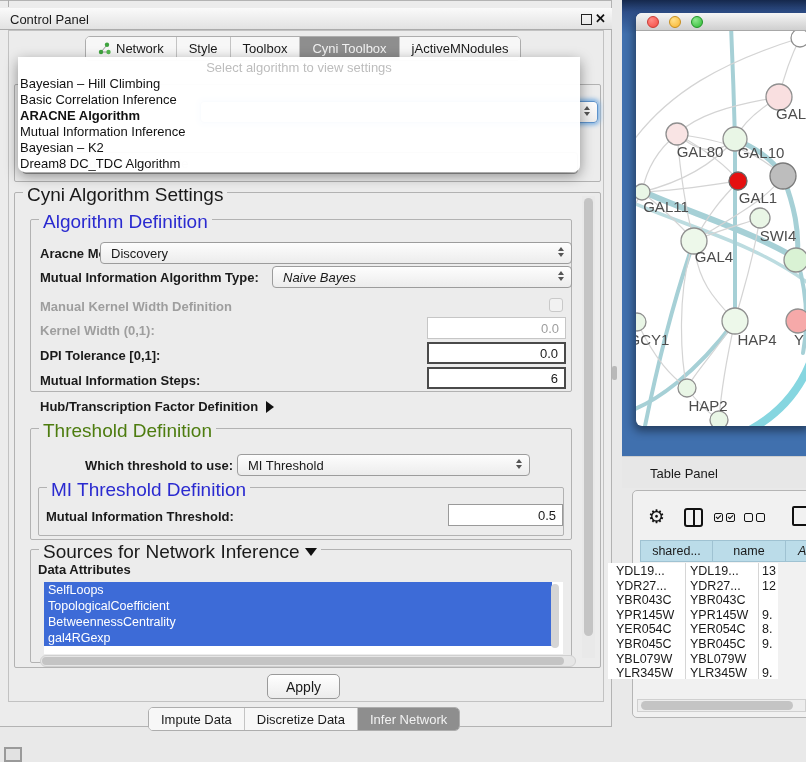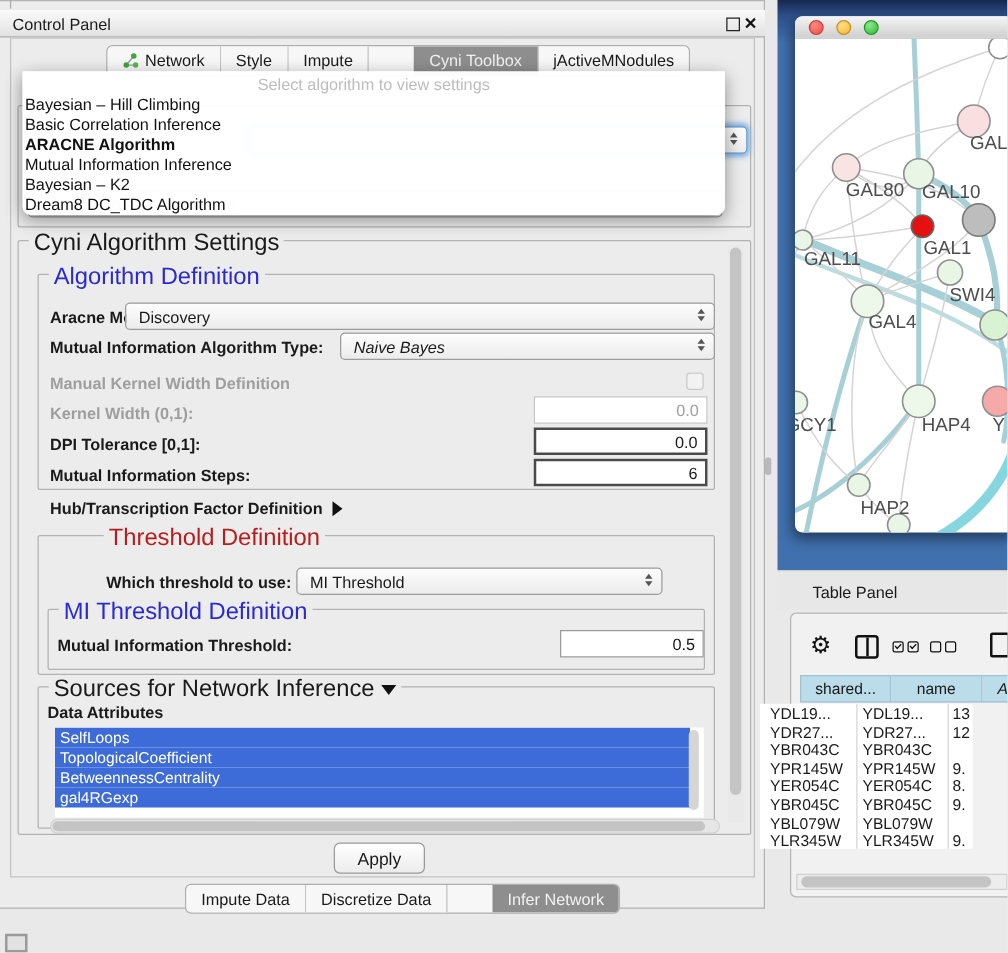--- a/index.html
+++ b/index.html
@@ -18,27 +18,27 @@
   .float-icon{left:581px;top:14px;width:9px;height:9px;border:1.6px solid #222;}
   .close-icon{left:595px;top:11px;font-size:13px;font-weight:bold;color:#111;}
   .inner-panel{left:8px;top:30px;width:596px;height:672px;background:#ECECEC;
     border:1px solid #C2C2C2;box-sizing:border-box;}
   
   .tabbar{left:85px;top:36px;height:23px;display:flex;border:1px solid #ADADAD;
     border-radius:5px;overflow:hidden;background:#F7F7F7;z-index:5;}
   .tab{display:flex;align-items:center;gap:5px;padding:0 12px;font-size:13px;
     border-right:1px solid #C4C4C4;color:#1a1a1a;background:#F7F7F7;}
   .tab:last-child{border-right:none;}
-  .tab.sel{background:#8E8E8E;color:#F2F2F2;margin-left:36px;}
+  .tab.sel{background:#8E8E8E;color:#F2F2F2;}
   
   .group{border:1px solid #B2B2B2;border-radius:2px;box-sizing:border-box;background:transparent;}
   .legend{position:absolute;top:-9px;left:8px;background:#ECECEC;padding:0 4px;
     font-size:19px;white-space:nowrap;display:flex;align-items:center;gap:5px;}
   .legend.blue{color:#2A2AD0;}
-  .legend.green{color:#b91c1c;margin-left:44px;}
+  .legend.green{color:#4d7c0f;}
   
   .lbl{font-size:13px;font-weight:bold;color:#1a1a1a;white-space:nowrap;}
   .lbl.dis{color:#9E9E9E;}
   .combo{box-sizing:border-box;height:22px;border:1px solid #9C9C9C;border-radius:4px;
     background:linear-gradient(#FDFDFD,#ECECEC);display:flex;align-items:center;
     padding:0 22px 0 10px;font-size:13px;position:absolute;}
   .stepper{position:absolute;right:7px;top:4px;display:flex;flex-direction:column;gap:2px;}
   .stepper i{display:block;width:0;height:0;border-left:3.5px solid transparent;border-right:3.5px solid transparent;}
   .stepper .up{border-bottom:4.5px solid #555;}
   .stepper .dn{border-top:4.5px solid #555;}
@@ -119,21 +119,21 @@
       <circle cx="3" cy="10" r="2.2" fill="#3FA33F"></circle>
       <circle cx="9" cy="2.8" r="2.2" fill="#3FA33F"></circle>
       <circle cx="10.5" cy="10" r="2.2" fill="#55B84F"></circle>
     </svg>
     <span>Network</span>
   </div>
   <div class="tab">
       <span>Style</span>
     </div>
   <div class="tab">
-      <span>Impute</span>
+      <span>Toolbox</span>
     </div>
   <div class="tab sel">
       <span>Cyni Toolbox</span>
     </div>
   <div class="tab">
       <span>jActiveMNodules</span>
     </div>
 </div>
 
 <div class="abs group" style="left:14px;top:84px;width:587px;height:98px;"></div>

